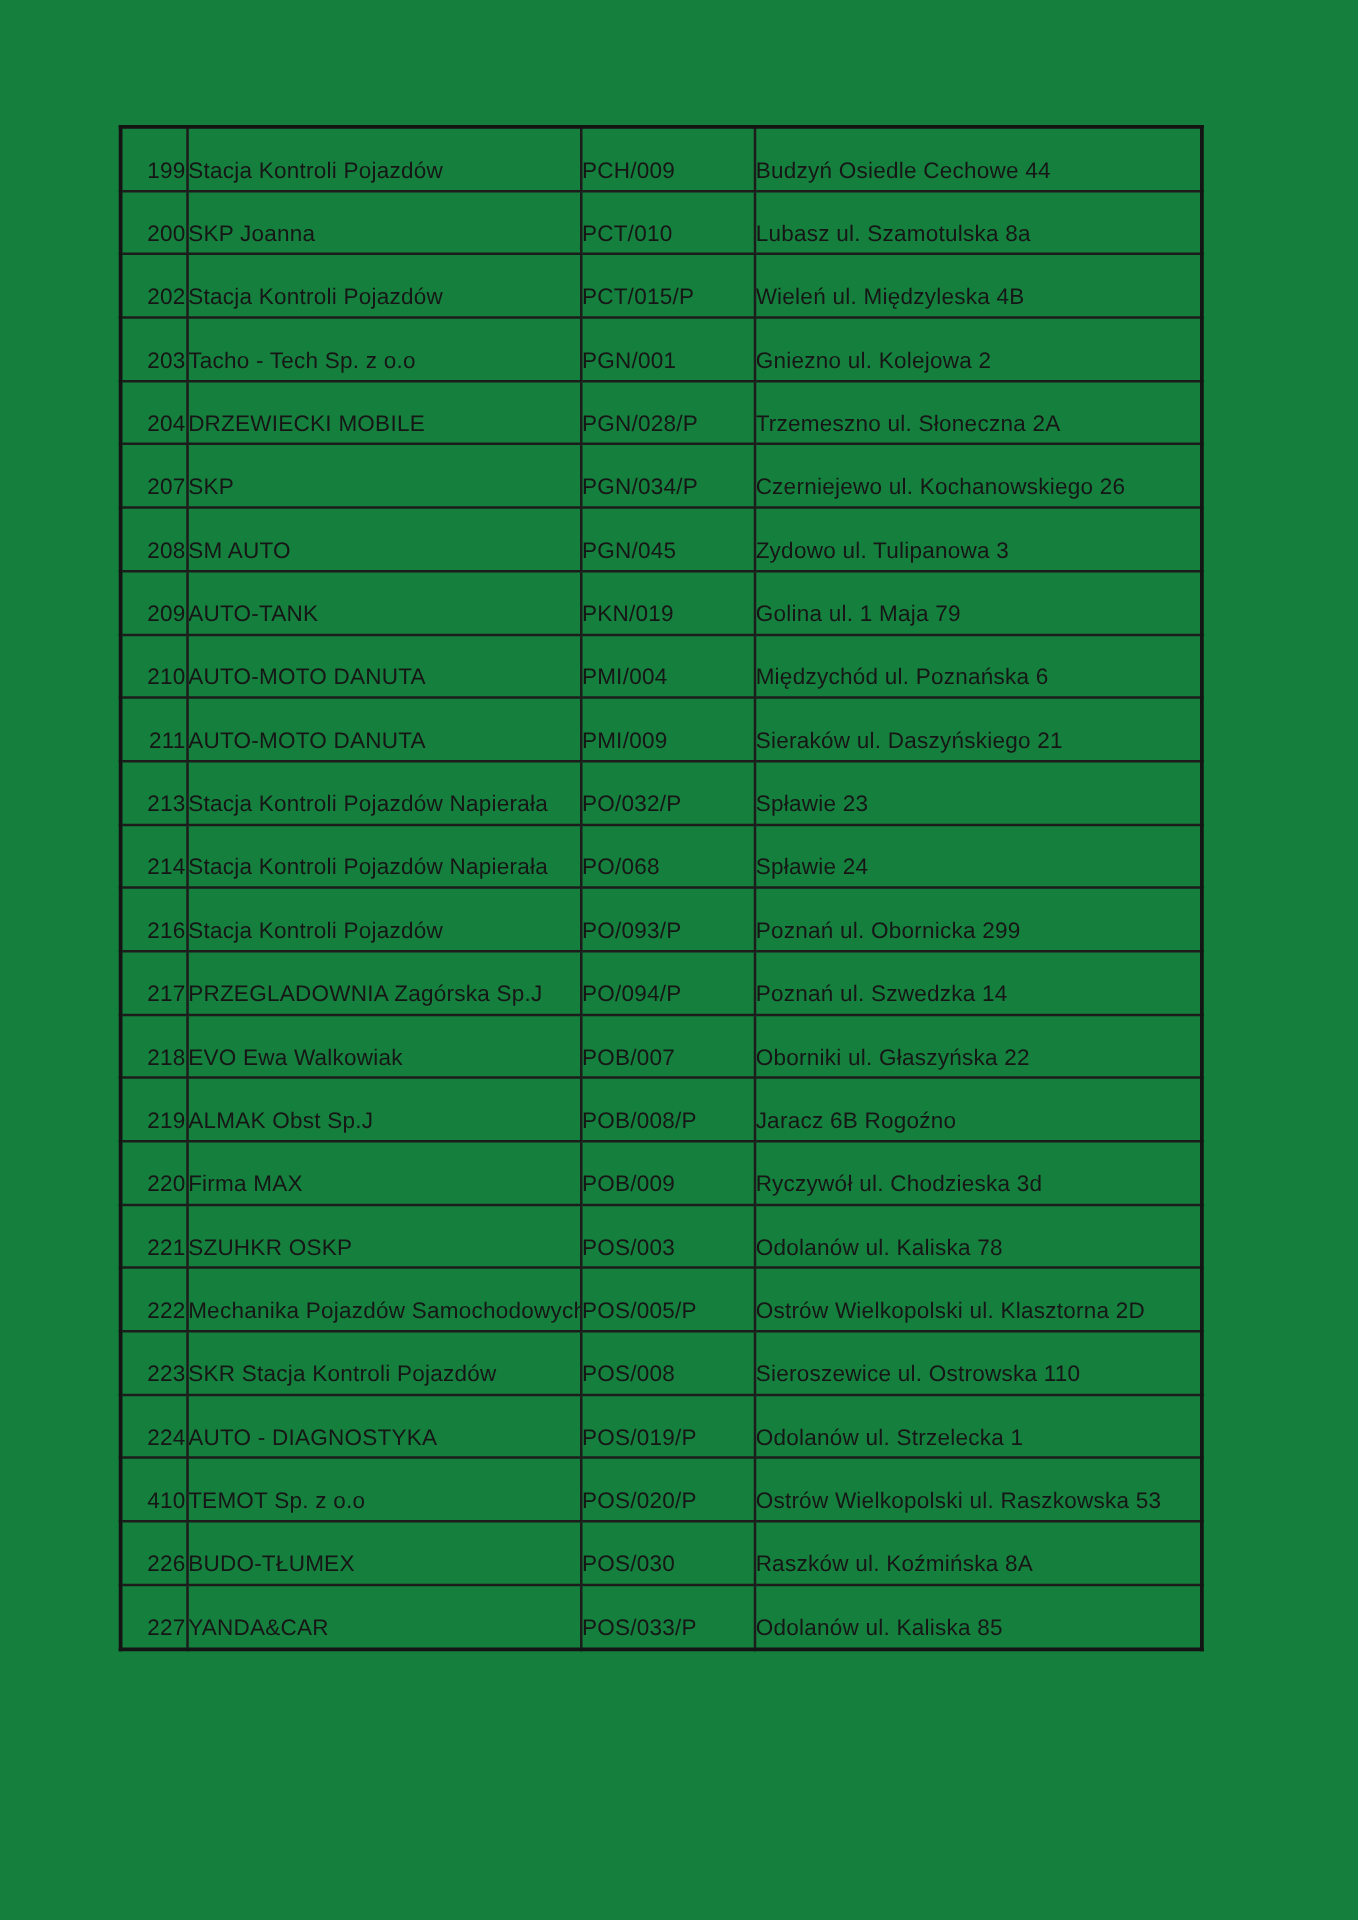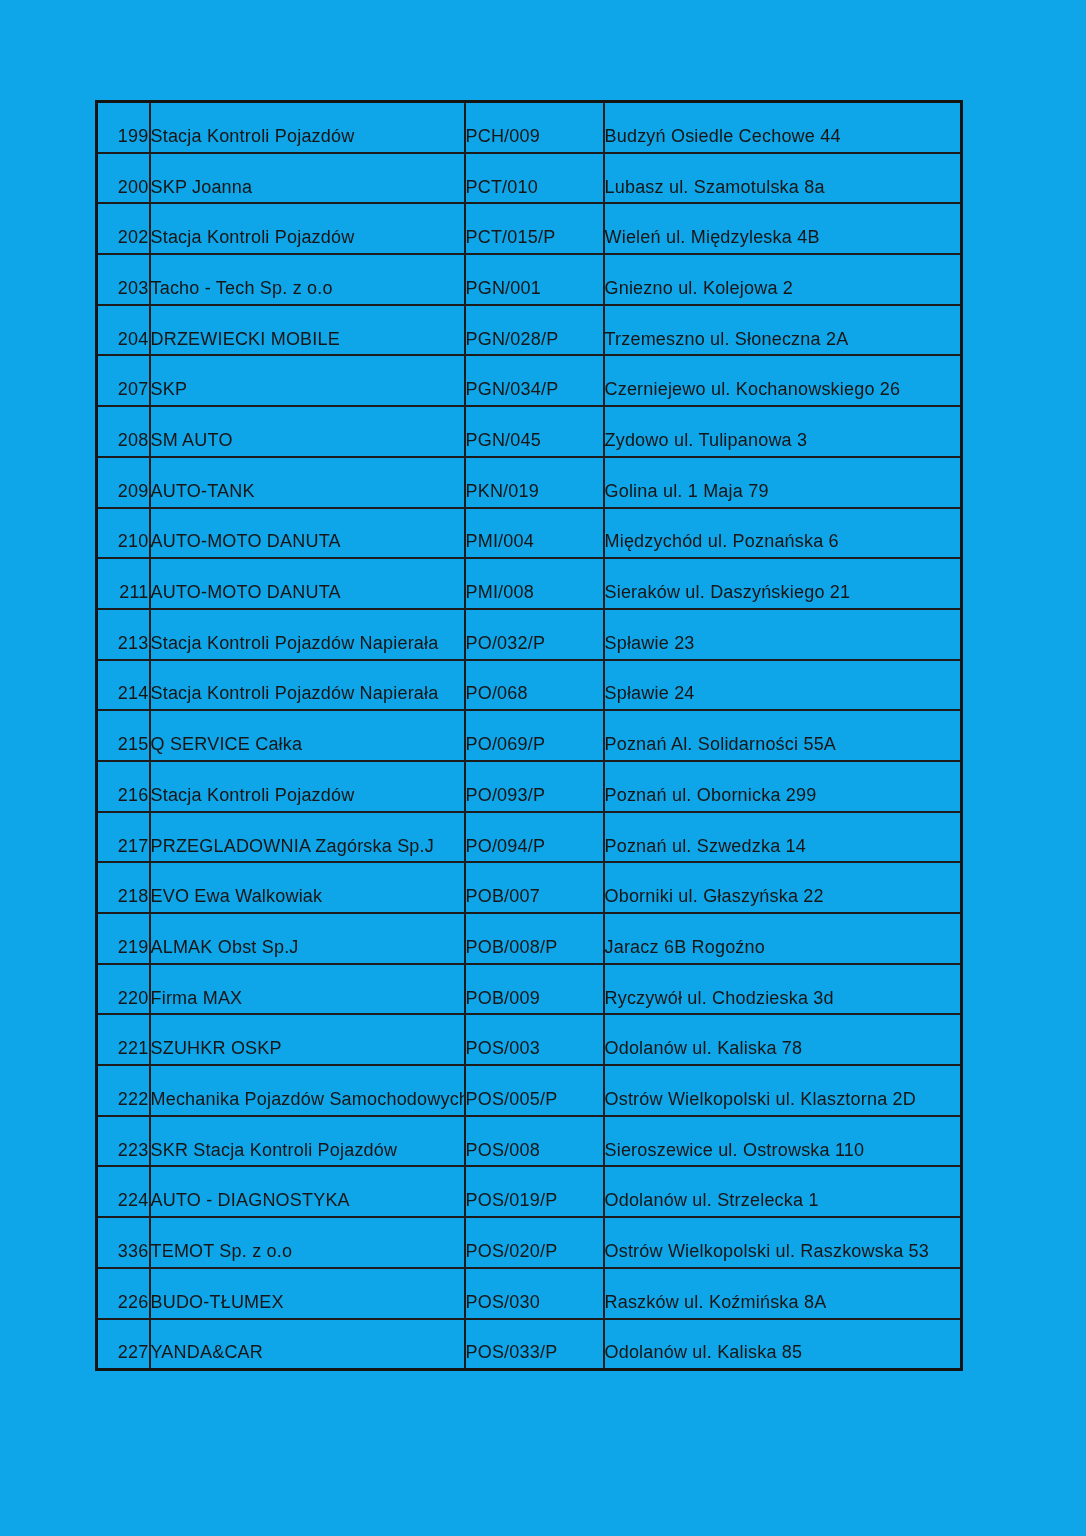--- a/index.html
+++ b/index.html
@@ -4,21 +4,21 @@
 <style>
   html, body {
     margin: 0;
     padding: 0;
     background: #ffffff;
   }
   .page {
     position: relative;
     width: 1086px;
     height: 1536px;
-    background: #0ea5e9;
+    background: #15803d;
     font-family: "Liberation Sans", sans-serif;
     overflow: hidden;
   }
   table.stations {
     position: absolute;
     left: 95px;
     top: 100px;
     width: 865px;
     table-layout: fixed;
     border-collapse: collapse;
@@ -106,42 +106,36 @@
   </tr>
         <tr>
     <td class="c-no">210</td>
     <td class="c-name">AUTO-MOTO DANUTA</td>
     <td class="c-code">PMI/004</td>
     <td class="c-address">Międzychód ul. Poznańska 6</td>
   </tr>
         <tr>
     <td class="c-no">211</td>
     <td class="c-name">AUTO-MOTO DANUTA</td>
-    <td class="c-code">PMI/008</td>
+    <td class="c-code">PMI/009</td>
     <td class="c-address">Sieraków ul. Daszyńskiego 21</td>
   </tr>
         <tr>
     <td class="c-no">213</td>
     <td class="c-name">Stacja Kontroli Pojazdów Napierała</td>
     <td class="c-code">PO/032/P</td>
     <td class="c-address">Spławie 23</td>
   </tr>
         <tr>
     <td class="c-no">214</td>
     <td class="c-name">Stacja Kontroli Pojazdów Napierała</td>
     <td class="c-code">PO/068</td>
     <td class="c-address">Spławie 24</td>
   </tr>
         <tr>
-    <td class="c-no">215</td>
-    <td class="c-name">Q SERVICE Całka</td>
-    <td class="c-code">PO/069/P</td>
-    <td class="c-address">Poznań Al. Solidarności 55A</td>
-  </tr>
-        <tr>
     <td class="c-no">216</td>
     <td class="c-name">Stacja Kontroli Pojazdów</td>
     <td class="c-code">PO/093/P</td>
     <td class="c-address">Poznań ul. Obornicka 299</td>
   </tr>
         <tr>
     <td class="c-no">217</td>
     <td class="c-name">PRZEGLADOWNIA Zagórska Sp.J</td>
     <td class="c-code">PO/094/P</td>
     <td class="c-address">Poznań ul. Szwedzka 14</td>
@@ -182,21 +176,21 @@
     <td class="c-code">POS/008</td>
     <td class="c-address">Sieroszewice ul. Ostrowska 110</td>
   </tr>
         <tr>
     <td class="c-no">224</td>
     <td class="c-name">AUTO - DIAGNOSTYKA</td>
     <td class="c-code">POS/019/P</td>
     <td class="c-address">Odolanów ul. Strzelecka 1</td>
   </tr>
         <tr>
-    <td class="c-no">336</td>
+    <td class="c-no">410</td>
     <td class="c-name">TEMOT Sp. z o.o</td>
     <td class="c-code">POS/020/P</td>
     <td class="c-address">Ostrów Wielkopolski ul. Raszkowska 53</td>
   </tr>
         <tr>
     <td class="c-no">226</td>
     <td class="c-name">BUDO-TŁUMEX</td>
     <td class="c-code">POS/030</td>
     <td class="c-address">Raszków ul. Koźmińska 8A</td>
   </tr>

